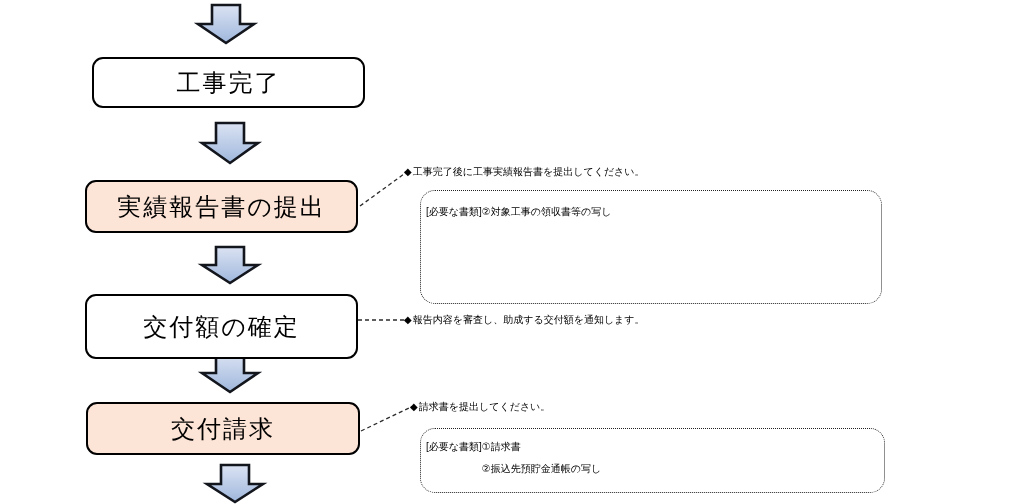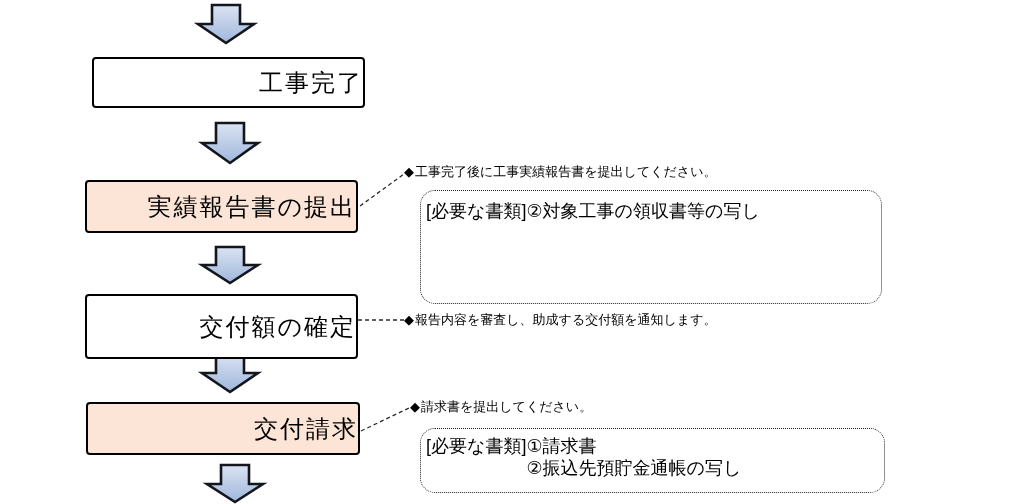--- a/index.html
+++ b/index.html
@@ -22,40 +22,40 @@
   .stop-bot{stop-color:var(--arrow-fill-bottom,#9fb7dc);}
   .connector{
     stroke:var(--connector-color,#2b2b2b);
     stroke-width:1.3;
     stroke-dasharray:4 3;
   }
   .flow-box{
     position:absolute;
     box-sizing:border-box;
     border:2.5px solid var(--border,#000);
-    border-radius:4px;
-    display:flex;align-items:center;justify-content:flex-end;
+    border-radius:11px;
+    display:flex;align-items:center;justify-content:center;
     font-size:24px;
     letter-spacing:2px;
     background:var(--plain-fill,#fff);
   }
   .flow-box.highlight{background:var(--highlight-fill,#fce4d6);}
   .note{
     position:absolute;
-    font-size:13px;
+    font-size:10px;
     white-space:nowrap;
     line-height:17px;
   }
   .note .bullet{margin-right:1px;}
   .docbox{
     position:absolute;
     box-sizing:border-box;
     border:1.5px dotted var(--dotted-border,#222);
     border-radius:15px;
-    font-size:18px;
+    font-size:10px;
     line-height:21.5px;
     padding:10px 6px 6px 5px;
     display:flex;
     align-items:flex-start;
     white-space:nowrap;
   }
   .doclabel{flex:0 0 auto;}
   .docitems{flex:0 0 auto;}
 </style>
 </head>

